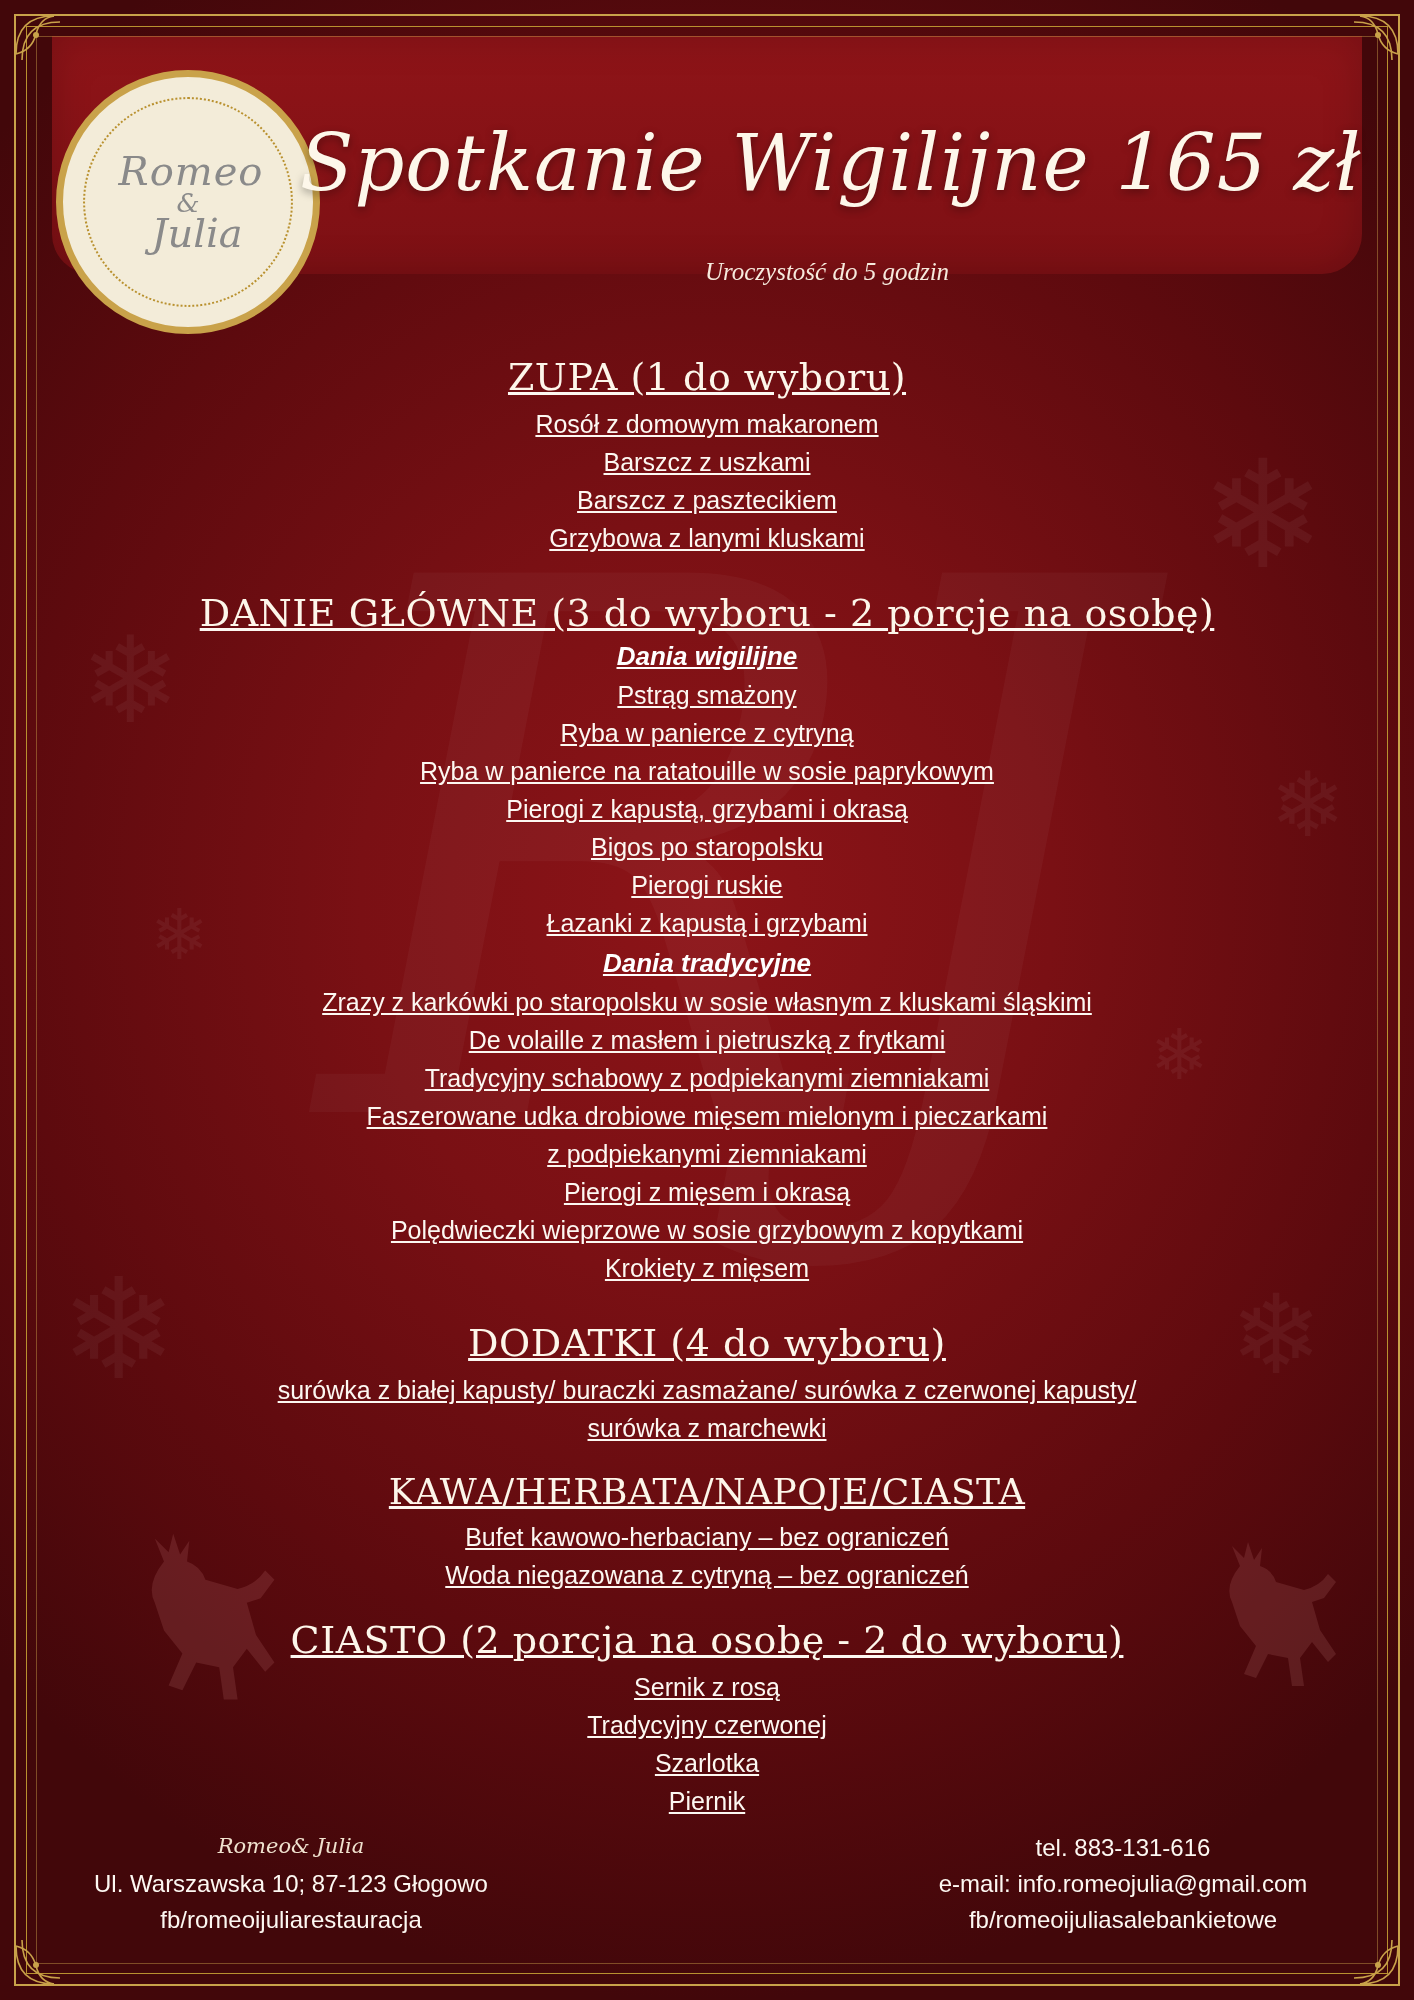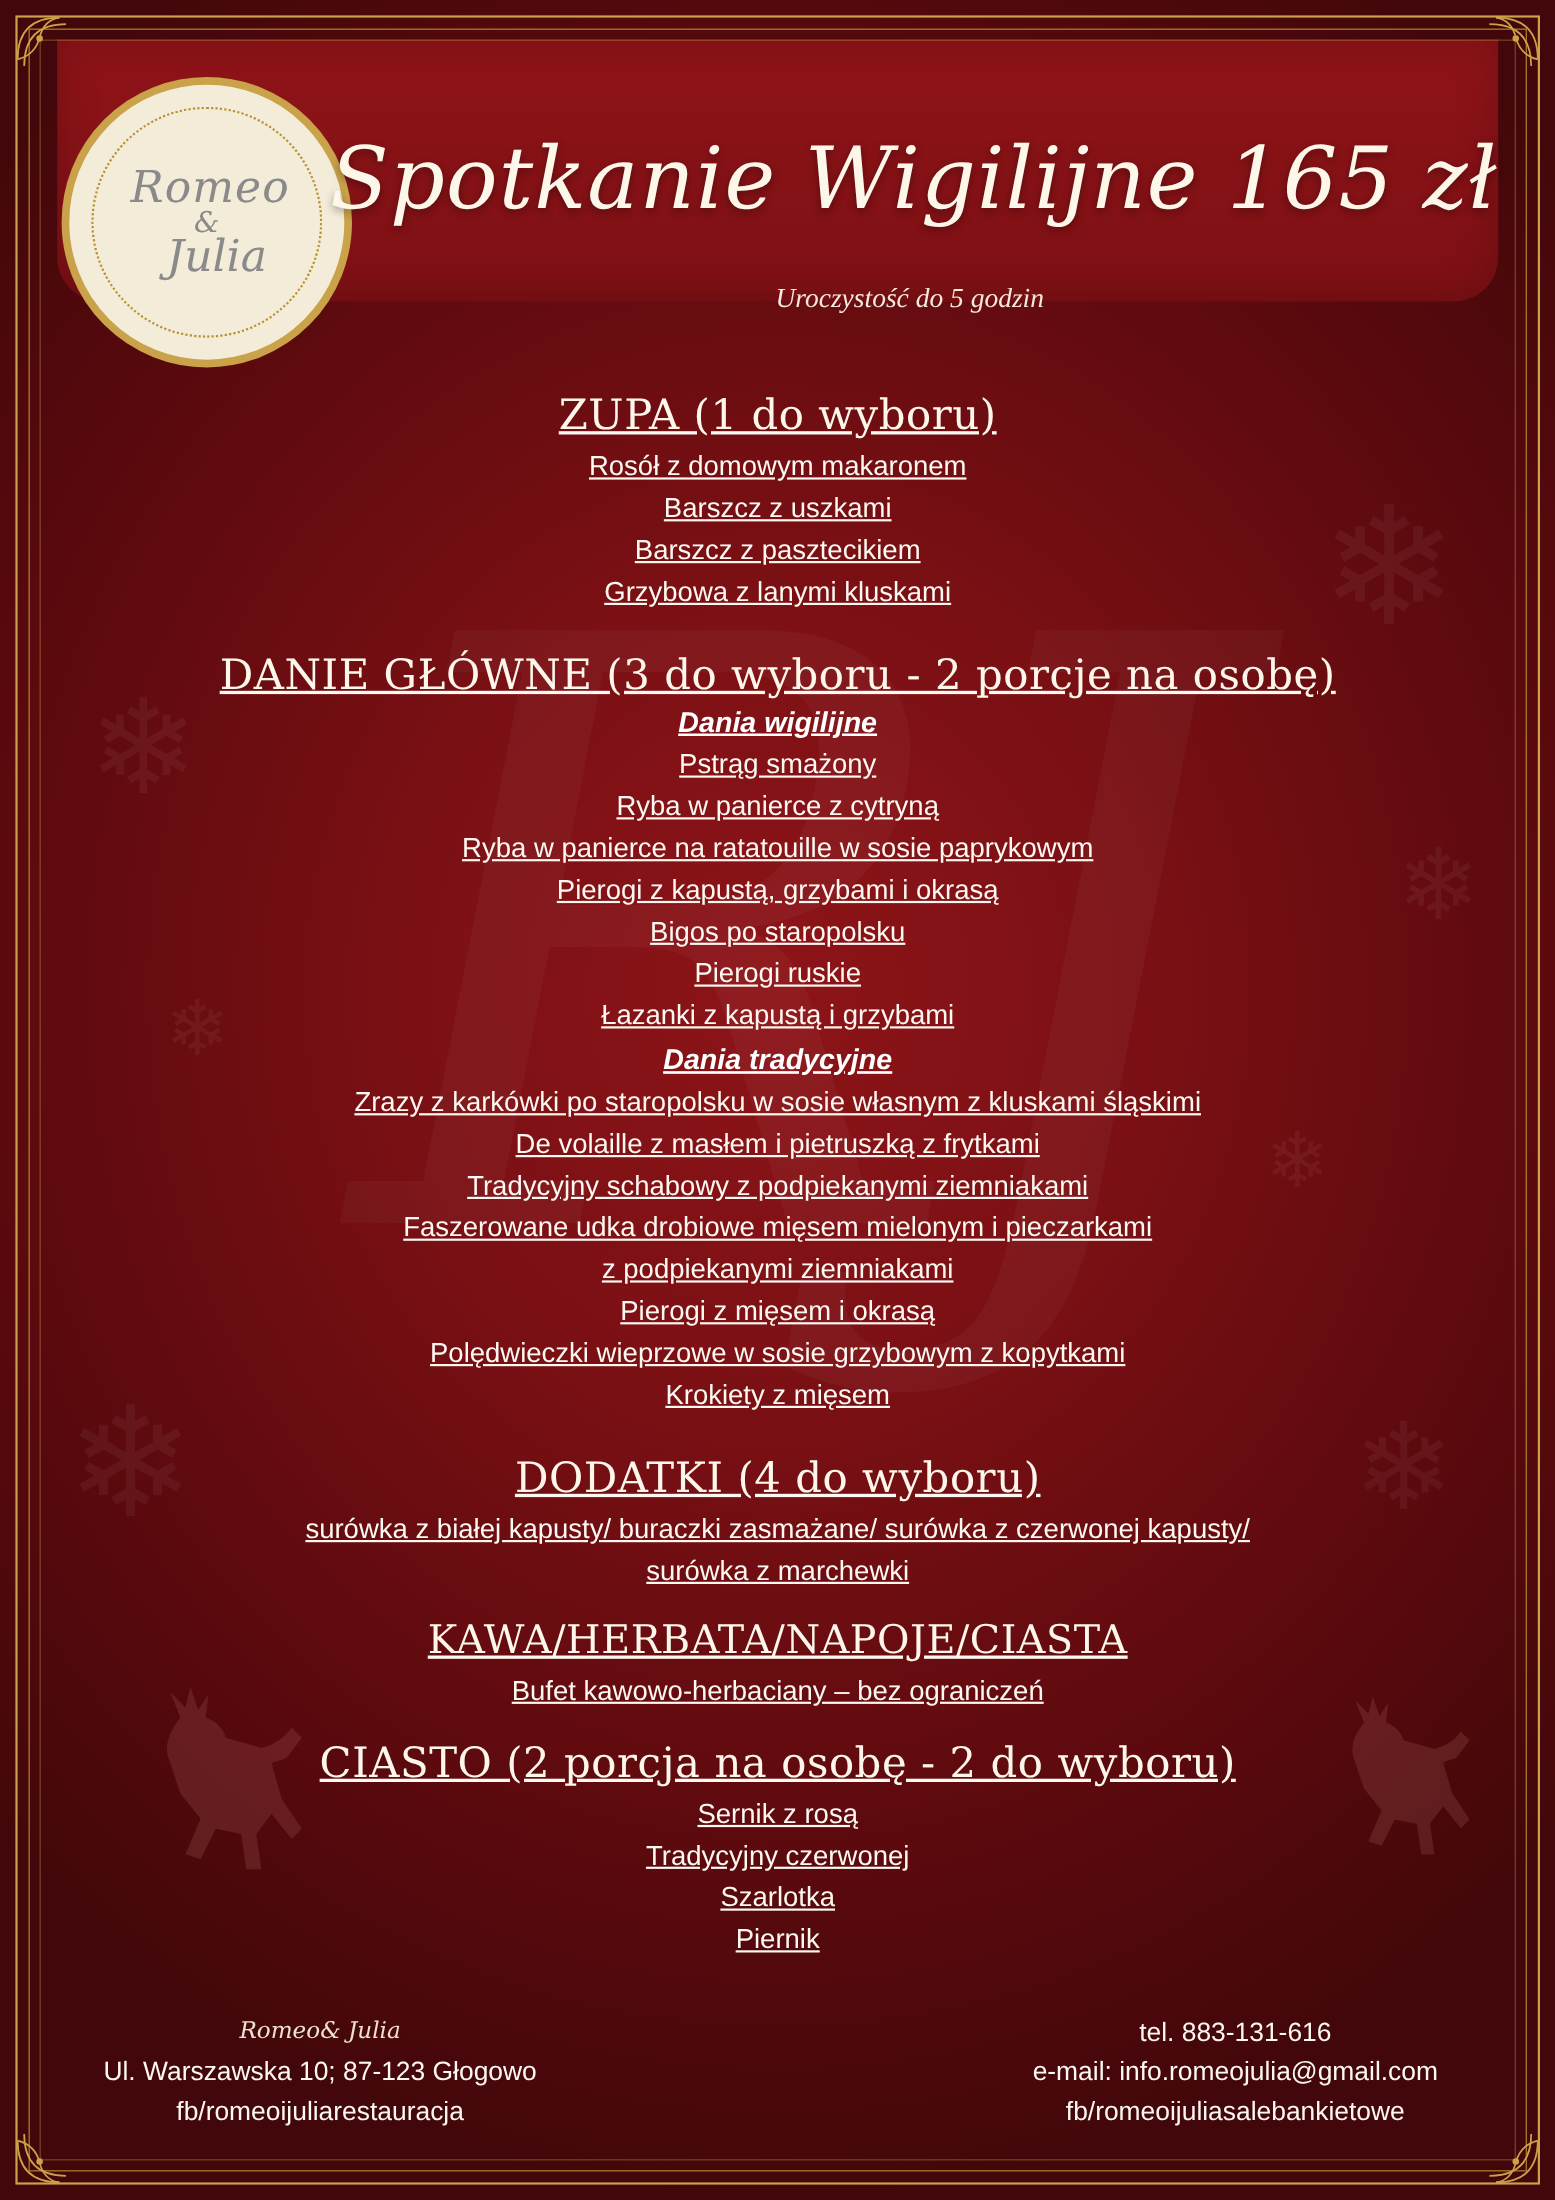--- a/index.html
+++ b/index.html
@@ -298,20 +298,21 @@
     <div class="gap-lg"></div>
 
     <div class="sec-title">DODATKI (4 do wyboru)</div>
     <div class="item">surówka z białej kapusty/ buraczki zasmażane/ surówka z czerwonej kapusty/</div>
     <div class="item">surówka z marchewki</div>
 
     <div class="gap-md"></div>
 
     <div class="sec-title sm">KAWA/HERBATA/NAPOJE/CIASTA</div>
     <div class="item">Bufet kawowo-herbaciany – bez ograniczeń</div>
+    <div class="item">Woda niegazowana z cytryną – bez ograniczeń</div>
 
     <div class="gap-md"></div>
 
     <div class="sec-title">CIASTO (2 porcja na osobę - 2 do wyboru)</div>
     <div class="item">Sernik z rosą</div>
     <div class="item">Tradycyjny czerwonej</div>
     <div class="item">Szarlotka</div>
     <div class="item">Piernik</div>
   </div>
 

